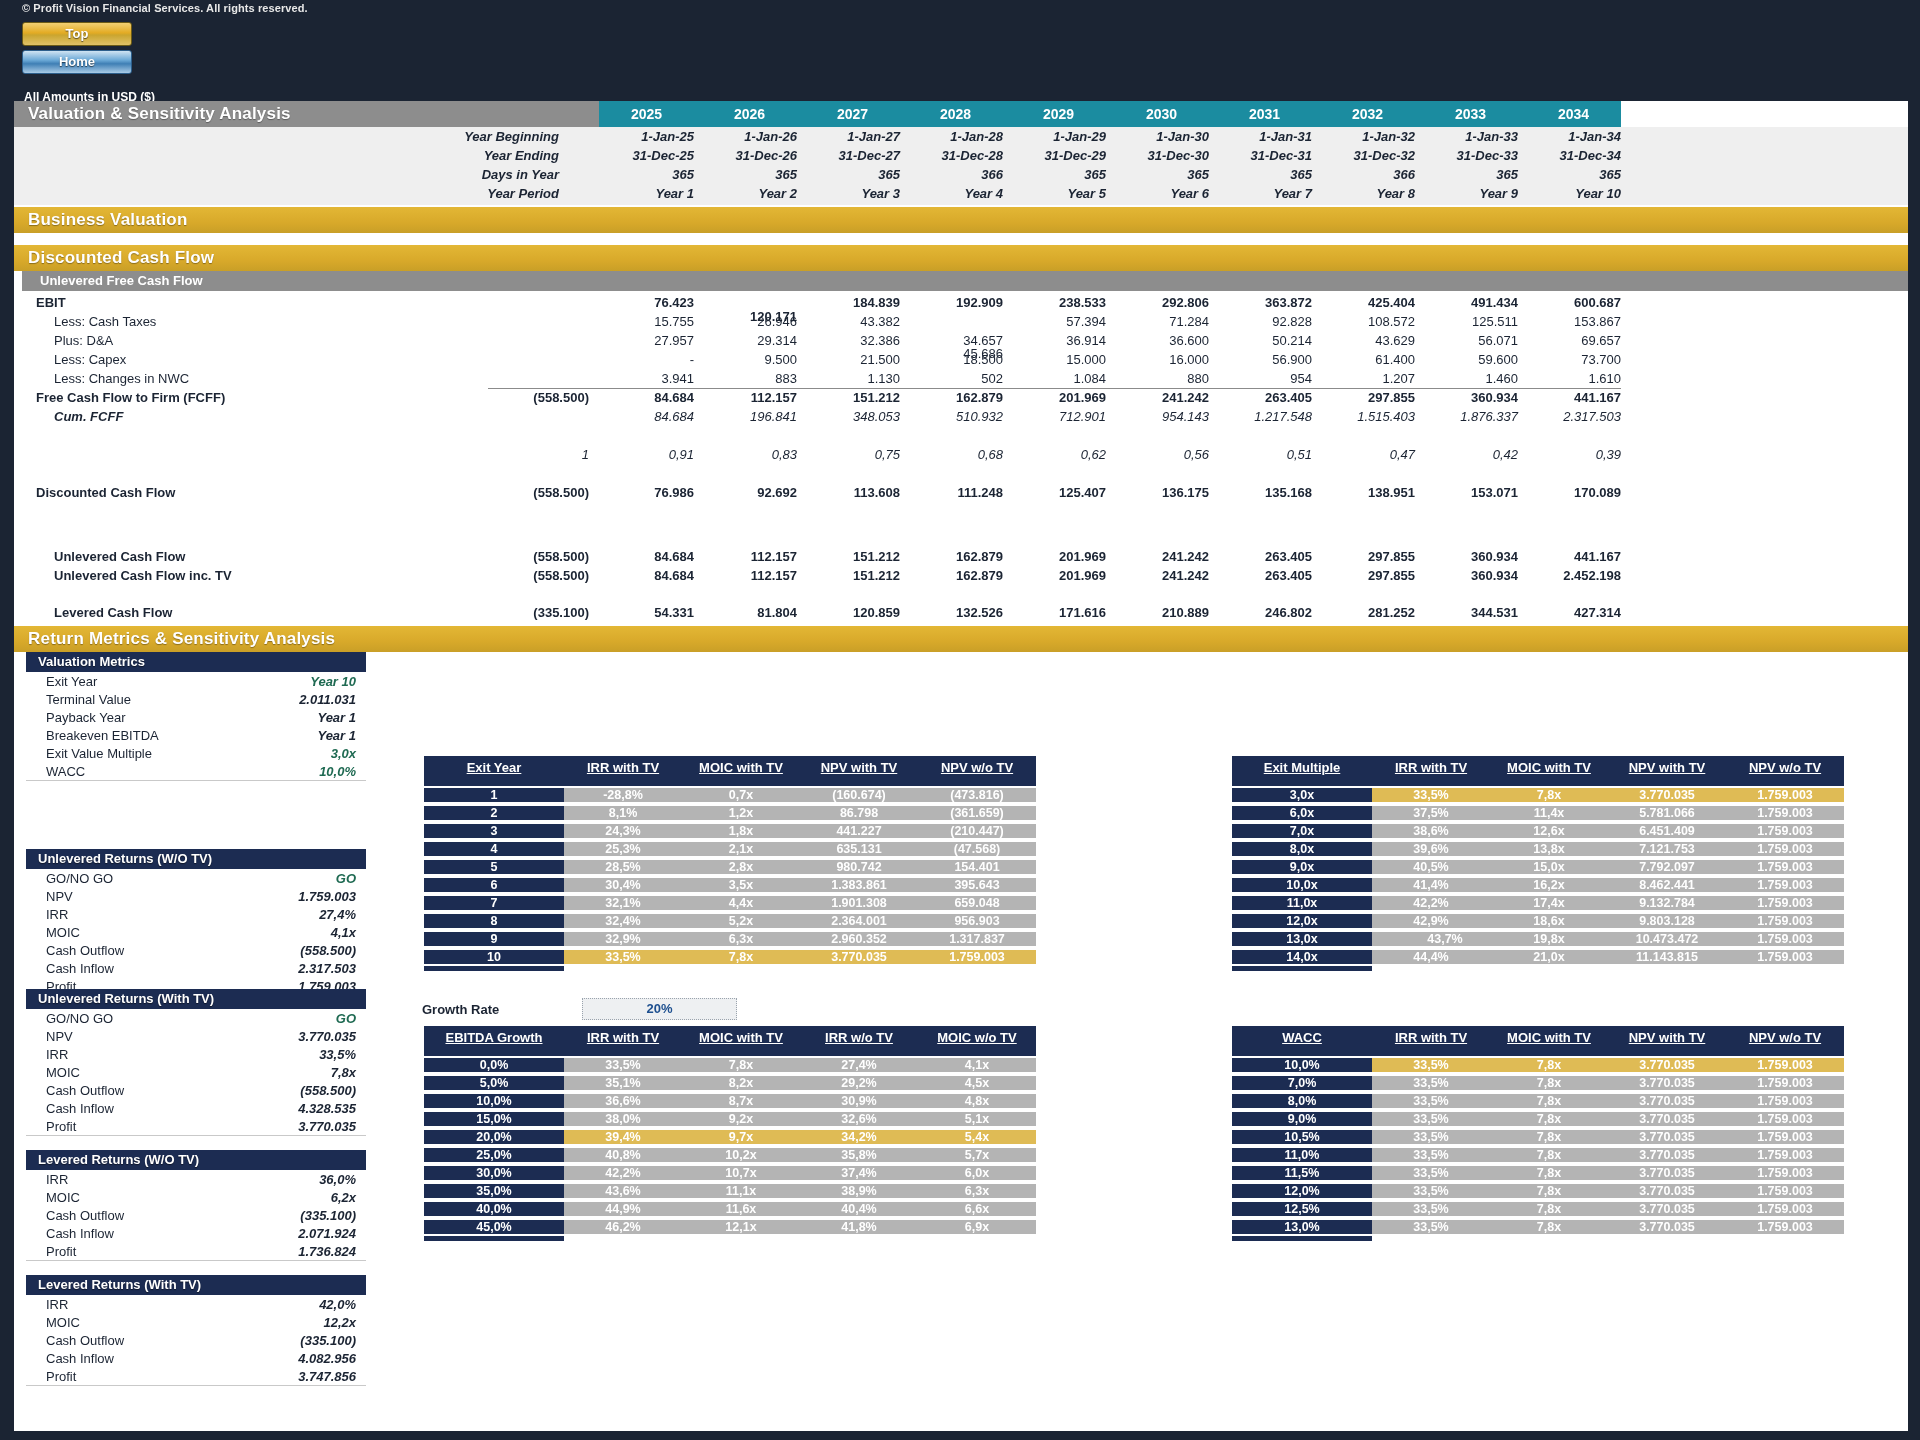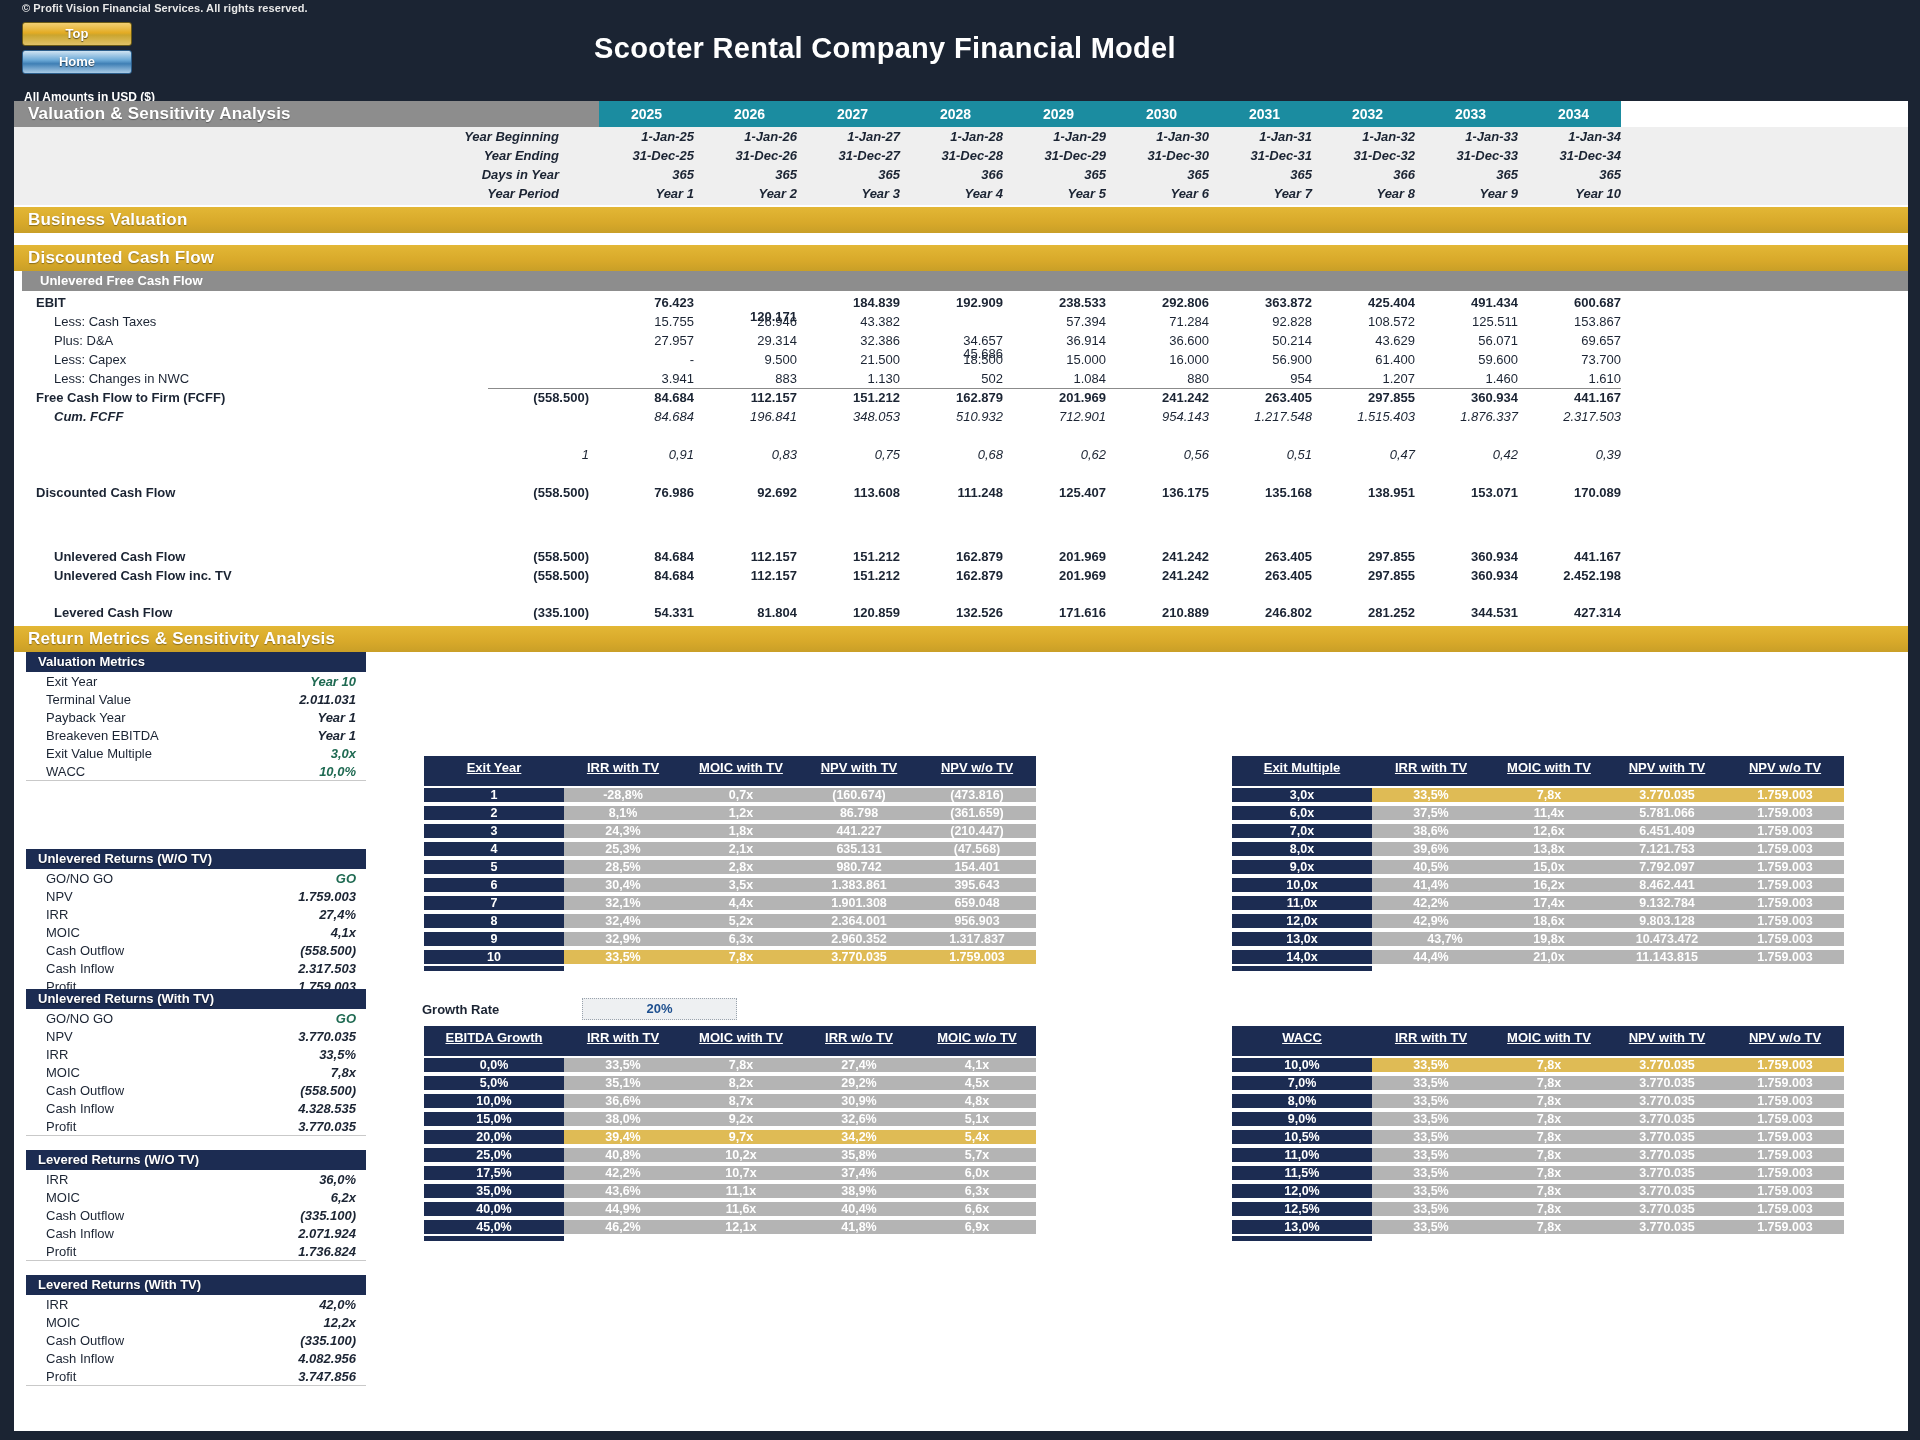--- a/index.html
+++ b/index.html
@@ -147,21 +147,20 @@
 </head>
 <body>
 
 <div class="page">
 
   <div class="copyright">© Profit Vision Financial Services. All rights reserved.</div>
 
   <div class="navbtn" id="btn-top">Top</div>
   <div class="navbtn" id="btn-home">Home</div>
 
-  <div class="maintitle"><span>Scooter Rental Company Financial Model</span></div>
 
   <div class="amounts">All Amounts in  USD ($)</div>
 
   <div class="sheet">
     <div id="sheet-body">
         <div class="band band-grey" style="left:0;top:0;width:575px;">Valuation &amp; Sensitivity Analysis</div>
         <div class="hdrstrip" style="left:575px;top:0;width:10px;height:26px;background:#8d8d8d;"></div>
         <div class="yearhead" style="left:585px;width:95px;top:0;">2025</div>
         <div class="yearhead" style="left:680px;width:8px;top:0;"></div>
         <div class="yearhead" style="left:688px;width:95px;top:0;">2026</div>
@@ -727,21 +726,21 @@
             <div class="c" style="width: 118px;">5,4x</div>
           </div>
           <div class="st-row">
             <div class="k" style="width: 140px;">25,0%</div>
             <div class="c" style="width: 118px;">40,8%</div>
             <div class="c" style="width: 118px;">10,2x</div>
             <div class="c" style="width: 118px;">35,8%</div>
             <div class="c" style="width: 118px;">5,7x</div>
           </div>
           <div class="st-row">
-            <div class="k" style="width: 140px;">17,5%</div>
+            <div class="k" style="width: 140px;">30,0%</div>
             <div class="c" style="width: 118px;">42,2%</div>
             <div class="c" style="width: 118px;">10,7x</div>
             <div class="c" style="width: 118px;">37,4%</div>
             <div class="c" style="width: 118px;">6,0x</div>
           </div>
           <div class="st-row">
             <div class="k" style="width: 140px;">35,0%</div>
             <div class="c" style="width: 118px;">43,6%</div>
             <div class="c" style="width: 118px;">11,1x</div>
             <div class="c" style="width: 118px;">38,9%</div>

